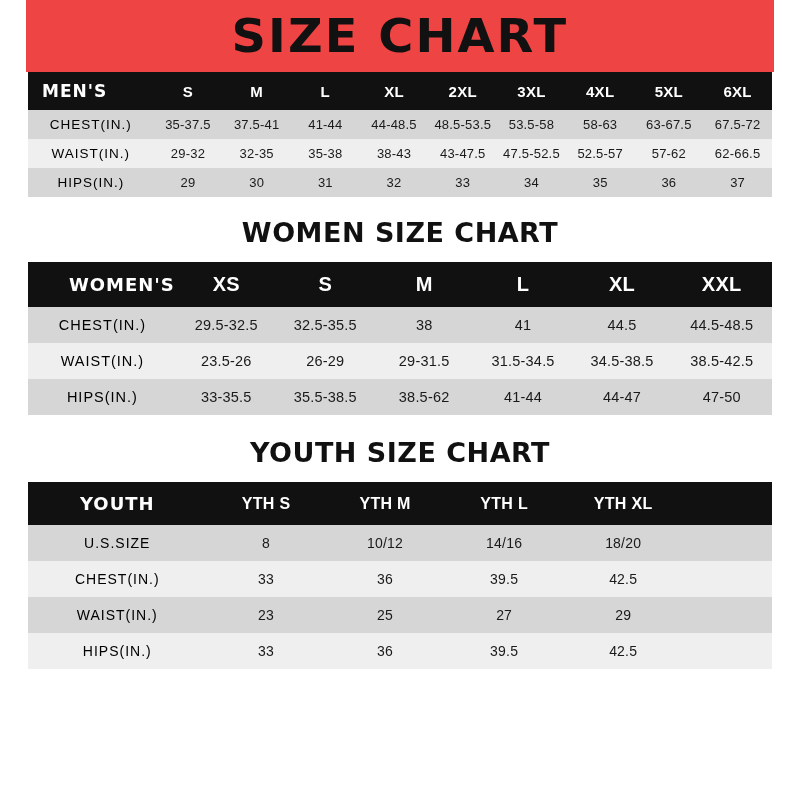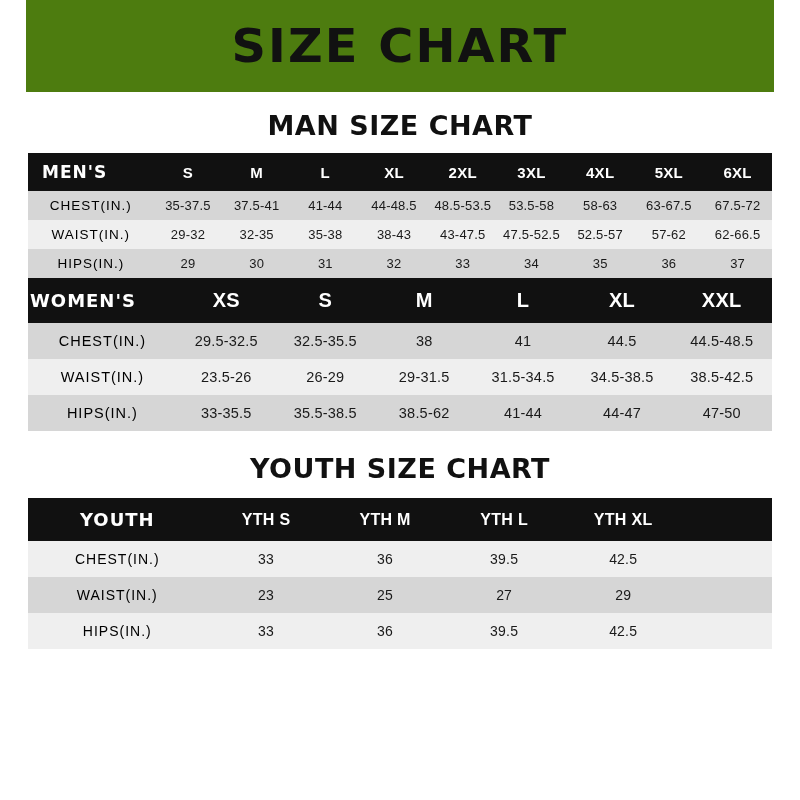--- a/index.html
+++ b/index.html
@@ -13,22 +13,22 @@
     width: 800px; height: 800px;
     position: relative;
     background: #ffffff;
     overflow: hidden;
   }
 
   
   .banner {
     position: relative;
     width: 100%;
-    height: 92px;
-    background: #4d7c0f;
+    height: 72px;
+    background: #ef4444;
     display: flex;
     align-items: center;
     justify-content: center;
   }
   .banner .stripe-left,
   .banner .stripe-right {
     position: absolute;
     top: 0; bottom: 0;
     width: 26px;
     background: #ffffff;
@@ -101,21 +101,21 @@
   table.size tbody td.rowlabel {
     font-size: 13.5px;
     letter-spacing: 1px;
     color: #000000;
   }
   table.size tbody tr.band-dark { background: #d6d6d6; }
   table.size tbody tr.band-light { background: #efefef; }
 
   
   .women table.size thead th { font-size: 20px; padding: 11px 2px; }
-  .women table.size thead th.rowlabel { font-size: 18px; }
+  .women table.size thead th.rowlabel { font-size: 18px; text-align: right; }
   .women table.size tbody td { font-size: 14.5px; padding: 10px 2px; }
   .women table.size tbody td.rowlabel { font-size: 14.5px; }
 
   
   .youth table.size thead th { font-size: 16px; padding: 11px 2px; text-align: center; }
   .youth table.size thead th.rowlabel { font-size: 18px; }
   .youth table.size tbody td { font-size: 14px; padding: 10px 2px; }
   .youth table.size tbody td.rowlabel { font-size: 14px; }
 
   
@@ -133,21 +133,20 @@
 <body>
 
 <div id="page">
 
   <div class="banner">
     <div class="stripe-left"></div>
     <div class="stripe-right"></div>
     <div class="banner-title">SIZE CHART</div>
   </div>
 
-  <div class="section-title sec-man">MAN SIZE CHART</div>
   <div class="table-wrap man">
     <table class="size">
       <colgroup>
         <col style="width:17%">
           <col style="width:9.3%">
           <col style="width:9.3%">
           <col style="width:9.3%">
         <col style="width:9.3%">
           <col style="width:9.3%">
           <col style="width:9.3%">
@@ -203,20 +202,21 @@
           <td>33</td>
           <td>34</td>
           <td>35</td>
           <td>36</td>
           <td>37</td>
         </tr>
       </tbody>
     </table>
   </div>
 
+  <div class="section-title sec-women">WOMEN SIZE CHART</div>
   <div class="table-wrap women">
     <table class="size">
       <colgroup>
         <col style="width:20%">
           <col style="width:13.3%">
           <col style="width:13.3%">
           <col style="width:13.3%">
         <col style="width:13.3%">
           <col style="width:13.3%">
           <col style="width:13.5%">
@@ -279,20 +279,28 @@
         <tr>
           <th class="rowlabel">YOUTH</th>
           <th>YTH S</th>
           <th>YTH M</th>
           <th>YTH L</th>
           <th>YTH XL</th>
           <th></th>
         </tr>
       </thead>
       <tbody>
+        <tr class="band-dark">
+          <td class="rowlabel">U.S.SIZE</td>
+          <td>8</td>
+          <td>10/12</td>
+          <td>14/16</td>
+          <td>18/20</td>
+          <td></td>
+        </tr>
         <tr class="band-light">
           <td class="rowlabel">CHEST(IN.)</td>
           <td>33</td>
           <td>36</td>
           <td>39.5</td>
           <td>42.5</td>
           <td></td>
         </tr>
         <tr class="band-dark">
           <td class="rowlabel">WAIST(IN.)</td>

